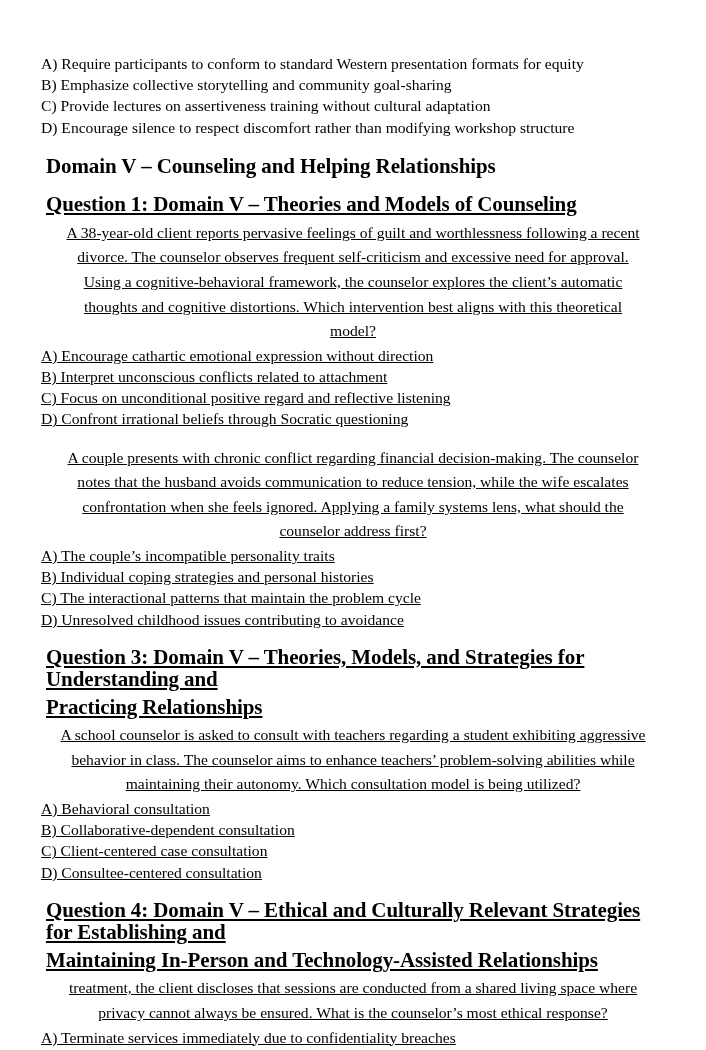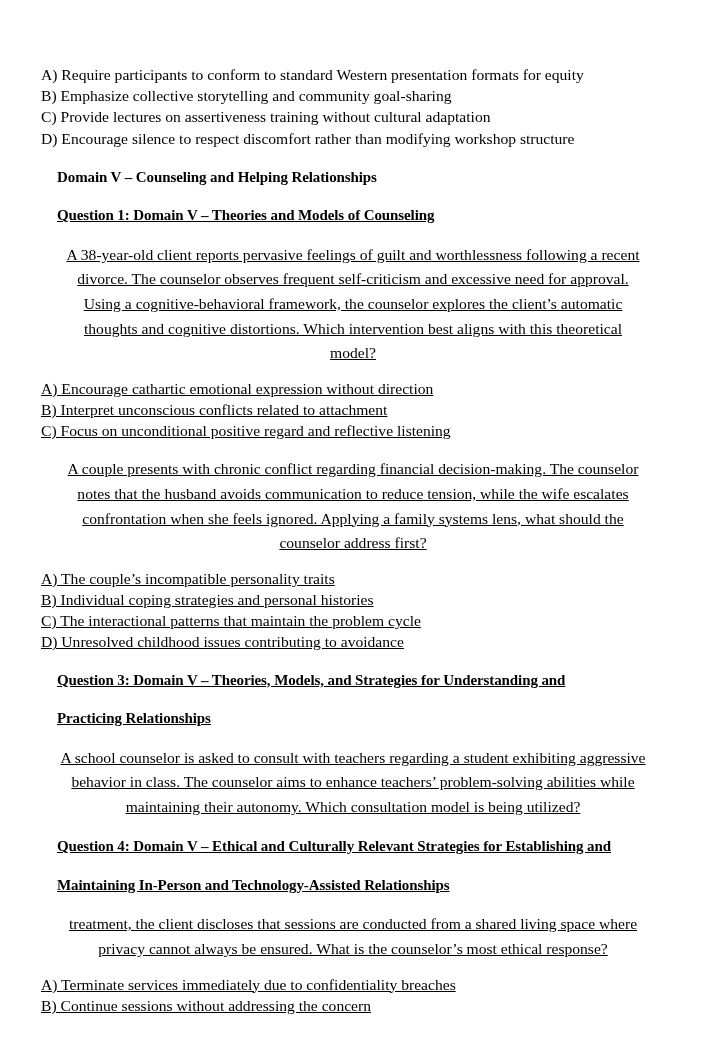--- a/index.html
+++ b/index.html
@@ -30,40 +30,40 @@
   .opt {
     font-size: 15.6px;
     line-height: 21.2px;
     margin: 0;
     text-align: left;
     white-space: nowrap;
   }
 
   
   .heading {
-    font-size: 15px;
+    font-size: 21px;
     line-height: 22.5px;
     font-weight: bold;
-    margin: 16px;
+    margin: 5px;
     letter-spacing: -0.1px;
   }
 
   
   .stem {
     font-size: 15.6px;
     line-height: 24.6px;
     margin: 0;
     text-align: center;
   }
 
   
   .gap-before-heading { margin-top: 17px; }
   .gap-before-question { margin-top: 16px; text-decoration: underline; }
   .stem-block { margin-top: 1px; }
-  .opts-block { margin-top: 12px; }
+  .opts-block { margin-top: 1px; }
 </style>
 </head>
 <body>
 
 <div class="page">
   <div class="doc">
 
     <div class="opts-block">
       <p class="opt">A) Require participants to conform to standard Western presentation formats for equity</p>
       <p class="opt">B) Emphasize collective storytelling and community goal-sharing</p>
@@ -79,20 +79,21 @@
         <p class="stem">A 38-year-old client reports pervasive feelings of guilt and worthlessness following a recent</p>
         <p class="stem">divorce. The counselor observes frequent self-criticism and excessive need for approval.</p>
         <p class="stem">Using a cognitive-behavioral framework, the counselor explores the client’s automatic</p>
         <p class="stem">thoughts and cognitive distortions. Which intervention best aligns with this theoretical</p>
         <p class="stem">model?</p>
       </div>
       <div class="opts-block">
         <p class="opt">A) Encourage cathartic emotional expression without direction</p>
         <p class="opt">B) Interpret unconscious conflicts related to attachment</p>
         <p class="opt">C) Focus on unconditional positive regard and reflective listening</p>
+        <p class="opt">D) Confront irrational beliefs through Socratic questioning</p>
       </div>
     </div>
 
     <div class="gap-before-question">
       <div class="stem-block">
         <p class="stem">A couple presents with chronic conflict regarding financial decision-making. The counselor</p>
         <p class="stem">notes that the husband avoids communication to reduce tension, while the wife escalates</p>
         <p class="stem">confrontation when she feels ignored. Applying a family systems lens, what should the</p>
         <p class="stem">counselor address first?</p>
       </div>
@@ -105,20 +106,26 @@
     </div>
 
     <div class="gap-before-question">
       <p class="heading">Question 3: Domain V – Theories, Models, and Strategies for Understanding and</p>
       <p class="heading">Practicing Relationships</p>
       <div class="stem-block">
         <p class="stem">A school counselor is asked to consult with teachers regarding a student exhibiting aggressive</p>
         <p class="stem">behavior in class. The counselor aims to enhance teachers’ problem-solving abilities while</p>
         <p class="stem">maintaining their autonomy. Which consultation model is being utilized?</p>
       </div>
+      <div class="opts-block">
+        <p class="opt">A) Behavioral consultation</p>
+        <p class="opt">B) Collaborative-dependent consultation</p>
+        <p class="opt">C) Client-centered case consultation</p>
+        <p class="opt">D) Consultee-centered consultation</p>
+      </div>
     </div>
 
     <div class="gap-before-question">
       <p class="heading">Question 4: Domain V – Ethical and Culturally Relevant Strategies for Establishing and</p>
       <p class="heading">Maintaining In-Person and Technology-Assisted Relationships</p>
       <div class="stem-block">
         <p class="stem">treatment, the client discloses that sessions are conducted from a shared living space where</p>
         <p class="stem">privacy cannot always be ensured. What is the counselor’s most ethical response?</p>
       </div>
       <div class="opts-block">

